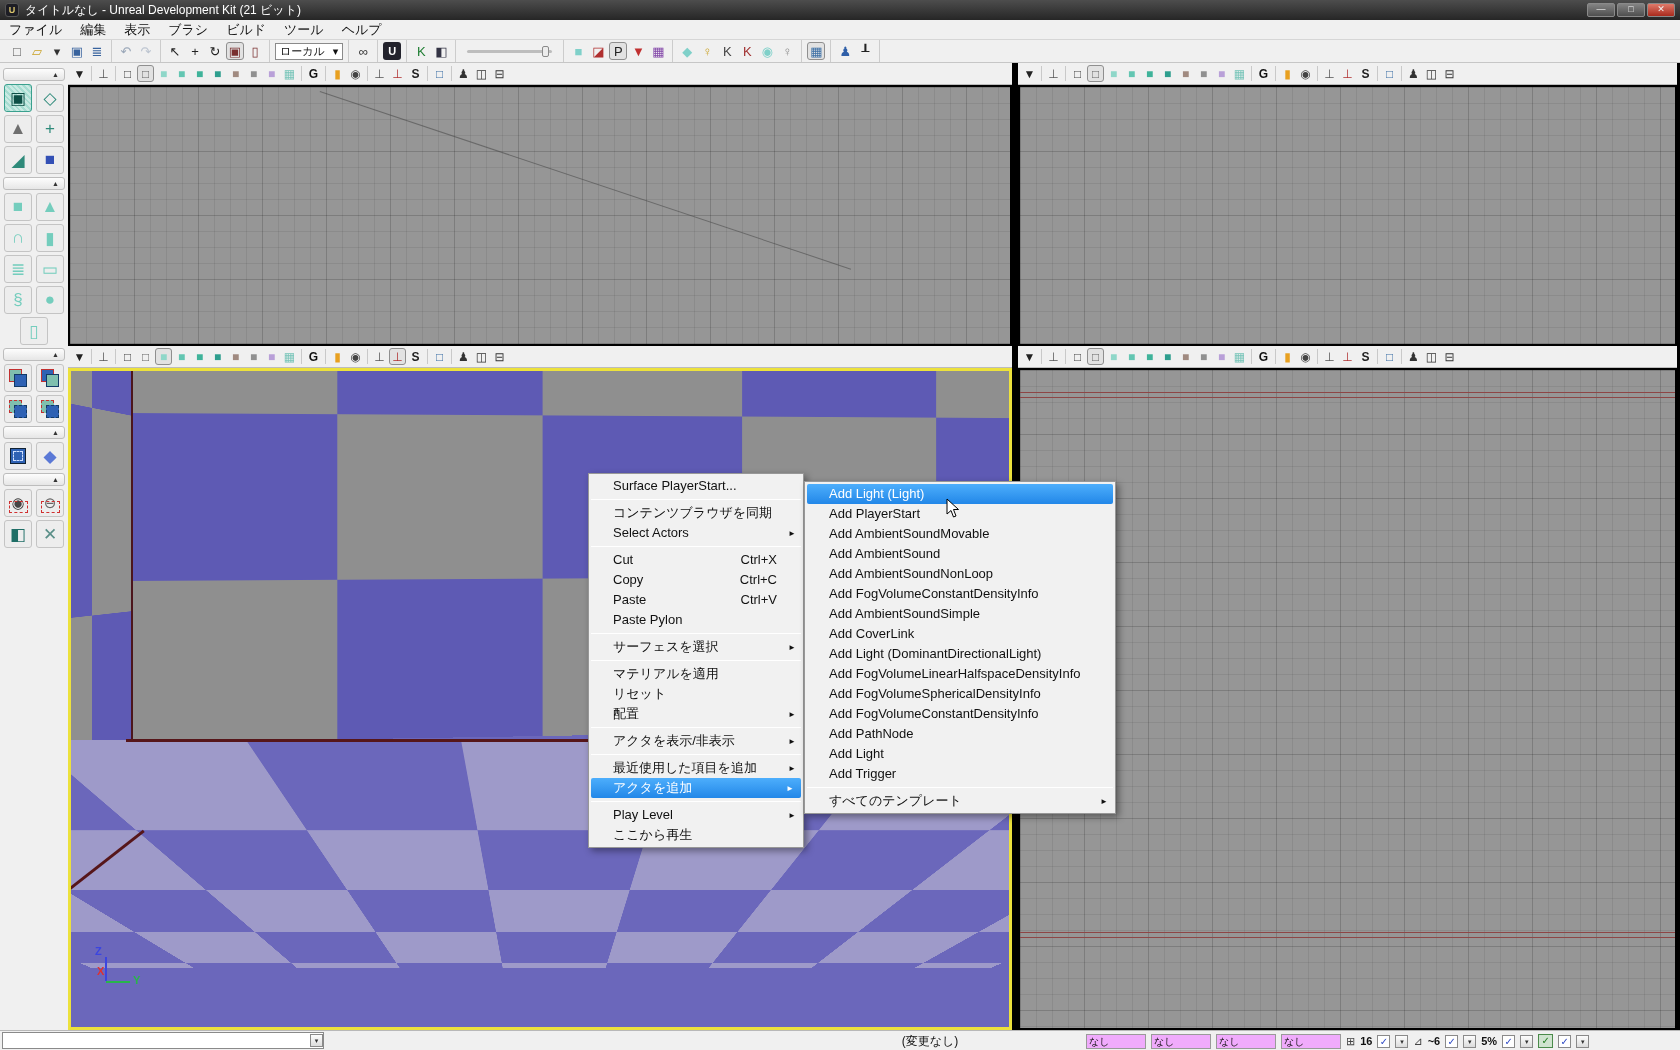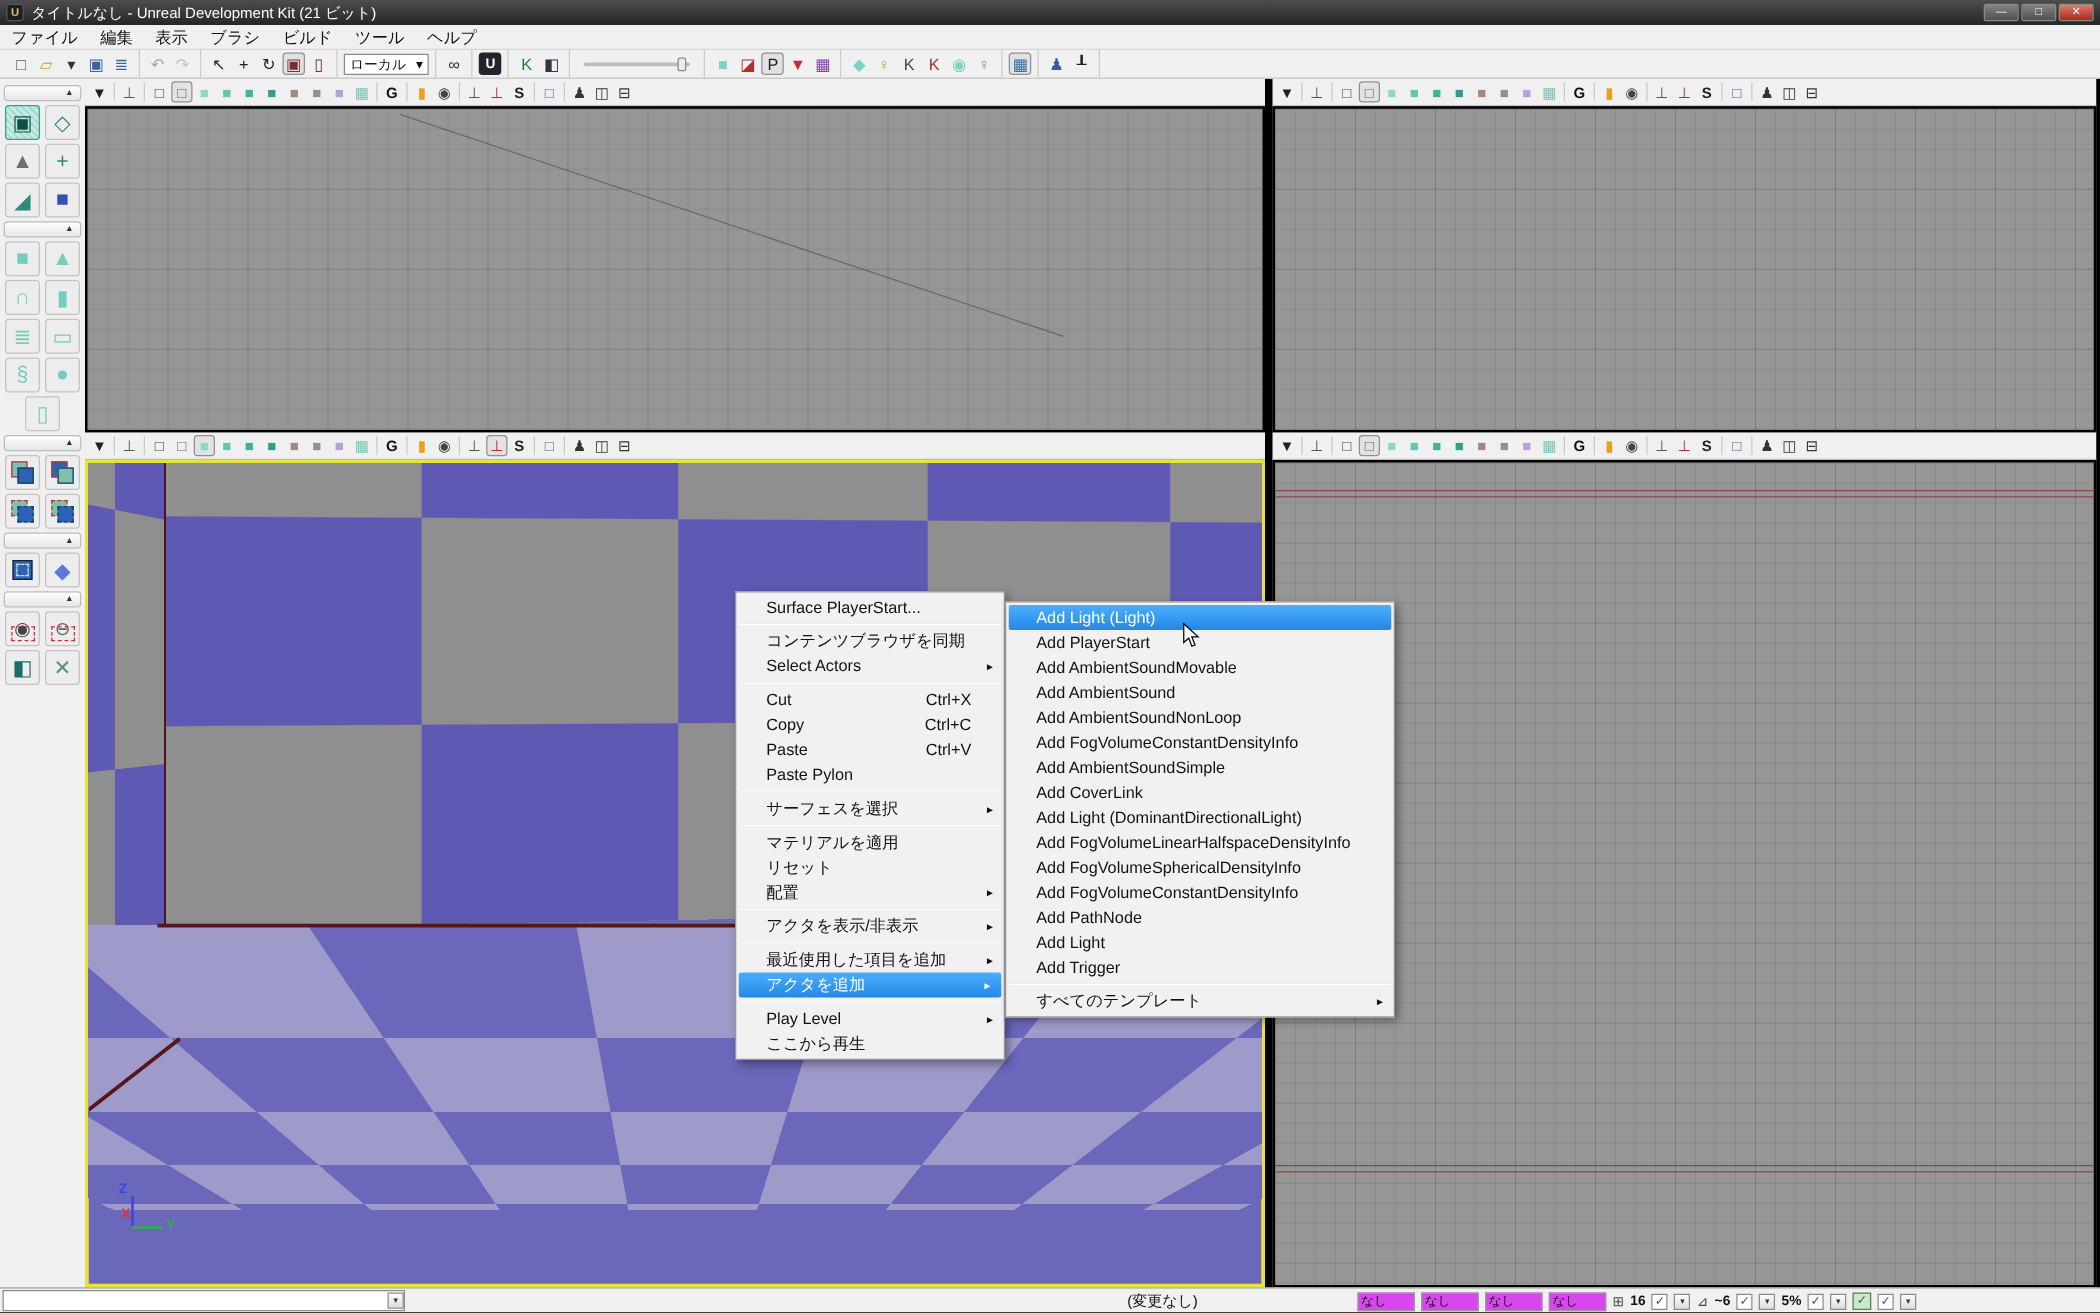--- a/index.html
+++ b/index.html
@@ -112,21 +112,21 @@
   .msep { height:1px; background:#d7d7d7; border-bottom:1px solid #fff; margin:3px 2px; }
 
   
   .statusbar { position:absolute; left:0; right:0; bottom:0; height:20px; background:#f0f0f0;
     border-top:1px solid #b8b8b8; font-size:11px; color:#111; }
   .status-combo { position:absolute; left:2px; top:1px; width:322px; height:17px; background:#fff;
     border:1px solid #8a8a8a; display:flex; align-items:center; }
   .status-combo .dd { margin-left:auto; }
   .scenter { position:absolute; left:855px; top:2px; width:150px; text-align:center; font-size:12px; }
   .sright { position:absolute; left:1086px; top:1px; height:18px; display:flex; align-items:center; gap:5px; }
-  .sfield { width:46px; height:15px; background:#d946ef; border:1px solid #9a9a9a; font-size:10px;
+  .sfield { width:60px; height:15px; background:#f0abfc; border:1px solid #9a9a9a; font-size:10px;
     padding:0 2px; line-height:13px; }
   .cb { width:13px; height:13px; background:#fff; border:1px solid #8a8a8a; font-size:10px;
     line-height:11px; text-align:center; color:#2b47c4; }
   .dd { width:13px; height:13px; background:linear-gradient(#fdfdfd,#dcdcdc); border:1px solid #8a8a8a;
     font-size:7px; line-height:11px; text-align:center; color:#333; }
   .sico { font-size:11px; color:#444; }
   .sgreen { width:15px; height:14px; background:#cfe3cf; border:1px solid #4a8a4a; color:#1d7a1d;
     font-size:10px; line-height:12px; text-align:center; }
   .snum { font-weight:bold; font-size:11px; }
 

